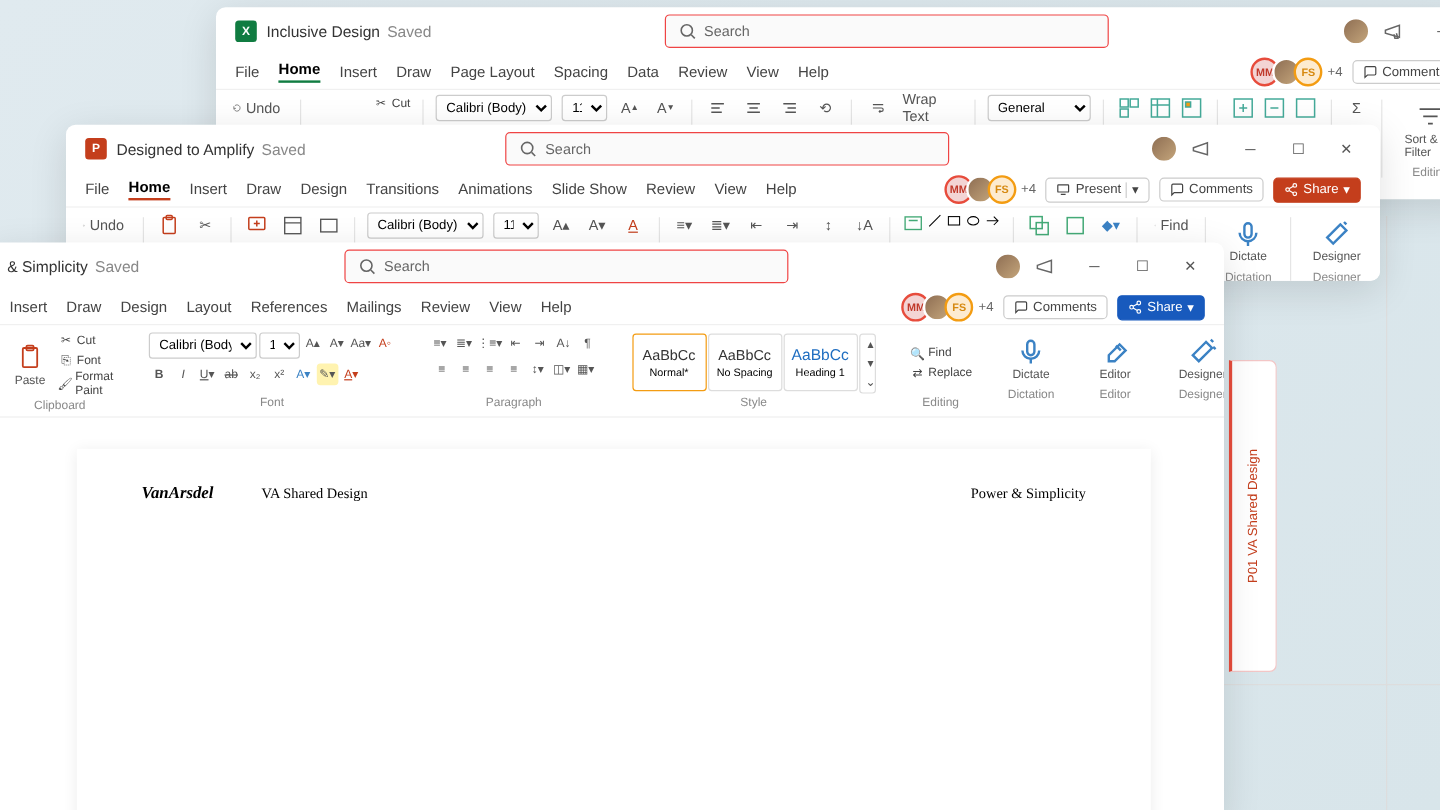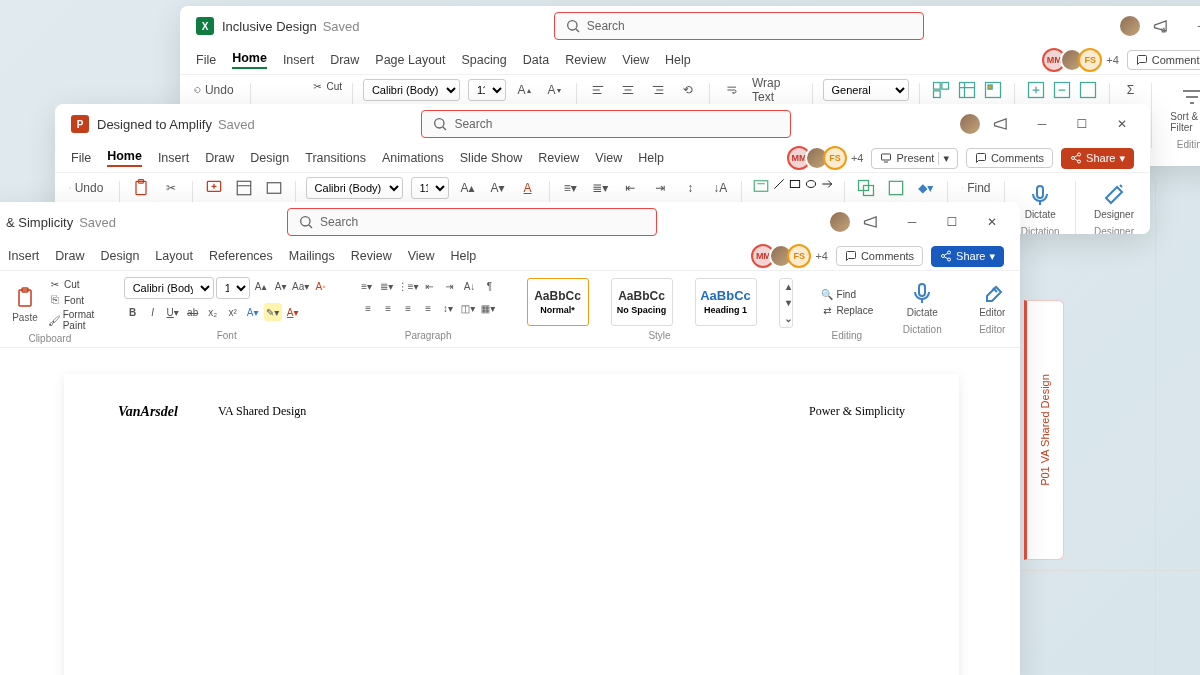--- a/index.html
+++ b/index.html
@@ -33,21 +33,21 @@
   .ribbon { display:flex; align-items:stretch; padding:4px 8px; gap:8px; background:#fff; border-top:1px solid #f0f0f0; }
   .ribbon-group { display:flex; flex-direction:column; align-items:center; padding:2px 4px; }
   .ribbon-group-content { display:flex; align-items:center; gap:2px; flex:1; }
   .ribbon-group-label { font-size:10px; color:#888; margin-top:2px; text-align:center; }
   .vdiv { width:1px; background:#e5e5e5; align-self:stretch; margin:4px 2px; }
   .rbtn { min-width:22px; height:22px; display:flex; align-items:center; justify-content:center; color:#555; border-radius:3px; font-size:12px; }
   .rbtn.big { flex-direction:column; height:auto; min-width:42px; padding:4px; font-size:10px; gap:2px; }
   .rbtn.big svg, .rbtn.big .ico { width:24px; height:24px; }
   .rbtn.tiny { height:18px; min-width:18px; font-size:10px; }
   .font-select { border:1px solid #ccc; border-radius:3px; height:22px; padding:0 4px; font-size:11px; background:#fff; }
-  .styles-gallery { display:flex; gap:22px;font-weight:bold; }
+  .styles-gallery { display:flex; gap:1px; }
   .style-item { width:62px; height:48px; border:1px solid #ddd; border-radius:3px; display:flex; flex-direction:column; align-items:center; justify-content:center; font-size:9px; }
   .style-item .preview { font-size:12px; color:#333; margin-bottom:2px; }
   .style-item.heading .preview { color:#1f6ec1; font-size:13px; }
   .style-item.active { border-color:#f39c12; }
   .mini-rows { display:flex; flex-direction:column; gap:2px; }
   .mini-row { display:flex; gap:2px; align-items:center; font-size:10px; color:#444; }
   .mini-row .ico { width:14px; height:14px; display:flex; align-items:center; justify-content:center; }
 
   .doc-canvas { position:absolute; background:#fff; box-shadow:0 2px 12px rgba(0,0,0,0.08); }
   .doc-header-row { display:flex; justify-content:space-between; font-size:12px; font-family:'Times New Roman', serif; padding:0 4px; }

